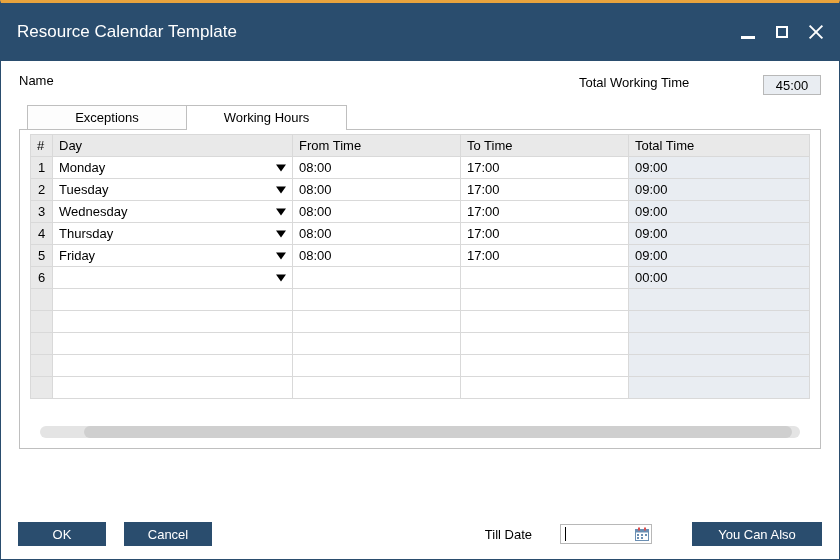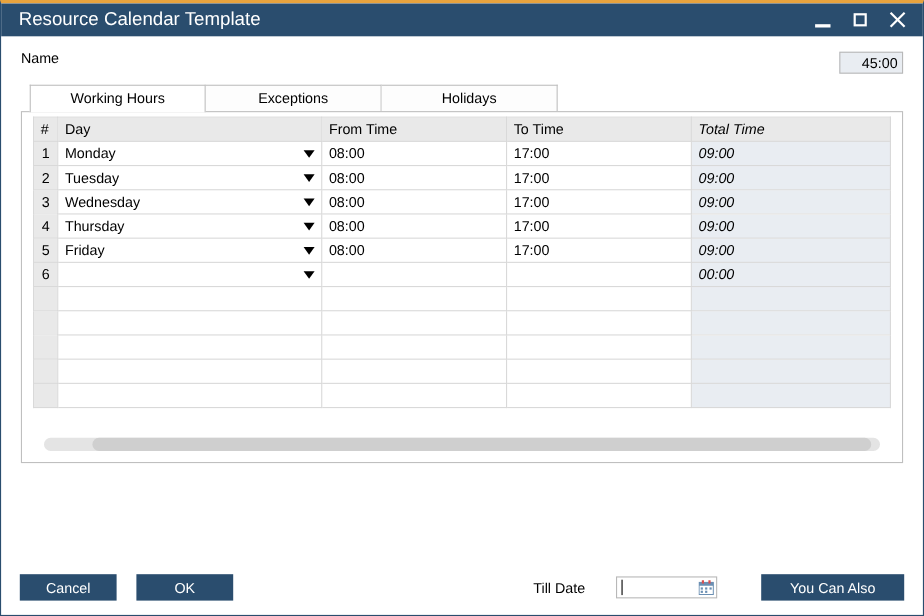--- a/index.html
+++ b/index.html
@@ -11,21 +11,21 @@
     height: 560px;
     overflow: hidden;
     border-top: 3px solid #e8a33d;
     border-left: 1px solid #2a4d6e;
     border-right: 1px solid #2a4d6e;
     border-bottom: 1px solid #2a4d6e;
   }
   .titlebar {
     background: #2a4d6e;
     color: #fff;
-    height: 30px;
+    height: 58px;
     display: flex;
     align-items: center;
     padding: 0 14px 0 16px;
     justify-content: space-between;
   }
   .titlebar .title { font-size: 17px; font-weight: 400; }
   .winbtns { display: flex; align-items: center; gap: 16px; }
   .winbtns .btn { width: 18px; height: 18px; display:flex; align-items:center; justify-content:center; cursor:pointer; }
   .winbtns .min { border-bottom: 3px solid #fff; height: 8px; width: 14px; margin-top:6px;}
   .winbtns .max { border: 2px solid #fff; width: 12px; height: 12px; }
@@ -49,21 +49,21 @@
     border: 1px solid #b8b8b8;
     height: 20px;
     padding: 1px 4px;
     font-family: inherit;
     font-size: 13px;
     background:#fff;
   }
   input.ro { background:#e9edf2; }
   .code-input { width: 170px; }
   .name-input { width: 292px; }
-  .total-input { width: 58px; text-align:right;}
+  .total-input { width: 58px; text-align:center;}
   .totlabel { width: 174px; }
 
   .tabwrap { padding: 6px 18px 0 26px; }
   .tabs { display:flex; }
   .tab {
     border: 1px solid #bfbfbf;
     border-bottom: none;
     padding: 4px 0;
     width: 160px;
     text-align:center;
@@ -102,21 +102,21 @@
     font-weight:400;
     overflow:hidden;
     white-space:nowrap;
   }
   .grid th { background:#e9e9e9; }
   .grid td.rownum { background:#e9e9e9; text-align:center; }
   .col-num { width: 22px; }
   .col-day { width: 240px; }
   .col-from { width: 168px; }
   .col-to { width: 168px; }
-  .col-total { background:#e9edf2 !important;font-style:italic; }
+  .col-total { background:#e9edf2 !important; }
   .grid th.col-total { background:#e9e9e9 !important; }
   .day-cell { position:relative; padding-right:18px !important; }
   .dd-arrow {
     position:absolute; right:6px; top:50%; transform:translateY(-50%);
     width:0;height:0;border-left:5px solid transparent;border-right:5px solid transparent;border-top:7px solid #000;
   }
   .grid tr.empty td { color:transparent; }
   .grid tr.empty td.col-total { background:#e9edf2; }
 
   .hscroll {
@@ -187,29 +187,29 @@
   </div>
 </div>
 
 <div class="form-area">
   <div class="form-left">
     <div class="frow">
       <div class="flabel">Name</div>
     </div>
   </div>
   <div class="form-right">
+    <div class="totlabel">Total Working Time</div>
     <input class="txt ro total-input" readonly="" value="45:00" style="">
   </div>
 </div>
 
 <div class="tabwrap">
   <div class="tabs">
+    <div class="tab">Exceptions</div>
     <div class="tab active">Working Hours</div>
-    <div class="tab">Exceptions</div>
-    <div class="tab">Holidays</div>
   </div>
   <div class="panel">
     <table class="grid">
       <colgroup>
         <col class="col-num">
           <col class="col-day">
           <col class="col-from">
           <col class="col-to">
           <col>
       </colgroup>
@@ -305,22 +305,22 @@
         </tbody>
     </table>
     <div class="hscroll">
         <div class="thumb"></div>
       </div>
   </div>
 </div>
 
 <div class="footer">
   <div class="footer-left">
+    <button class="fbtn">OK</button>
     <button class="fbtn">Cancel</button>
-    <button class="fbtn">OK</button>
   </div>
   <div class="footer-mid">
     <div>Till Date</div>
     <div class="till-input">
       <span class="cursor"></span>
       <span class="cal-icon">
         <svg viewBox="0 0 14 14">
             <rect x="0.5" y="2.5" width="13" height="11" fill="#fff" stroke="#6b8fb3"></rect>
             <rect x="0.5" y="2.5" width="13" height="3" fill="#6b8fb3"></rect>
             <rect x="3" y="0.5" width="2" height="3" fill="#d94f4f"></rect>

